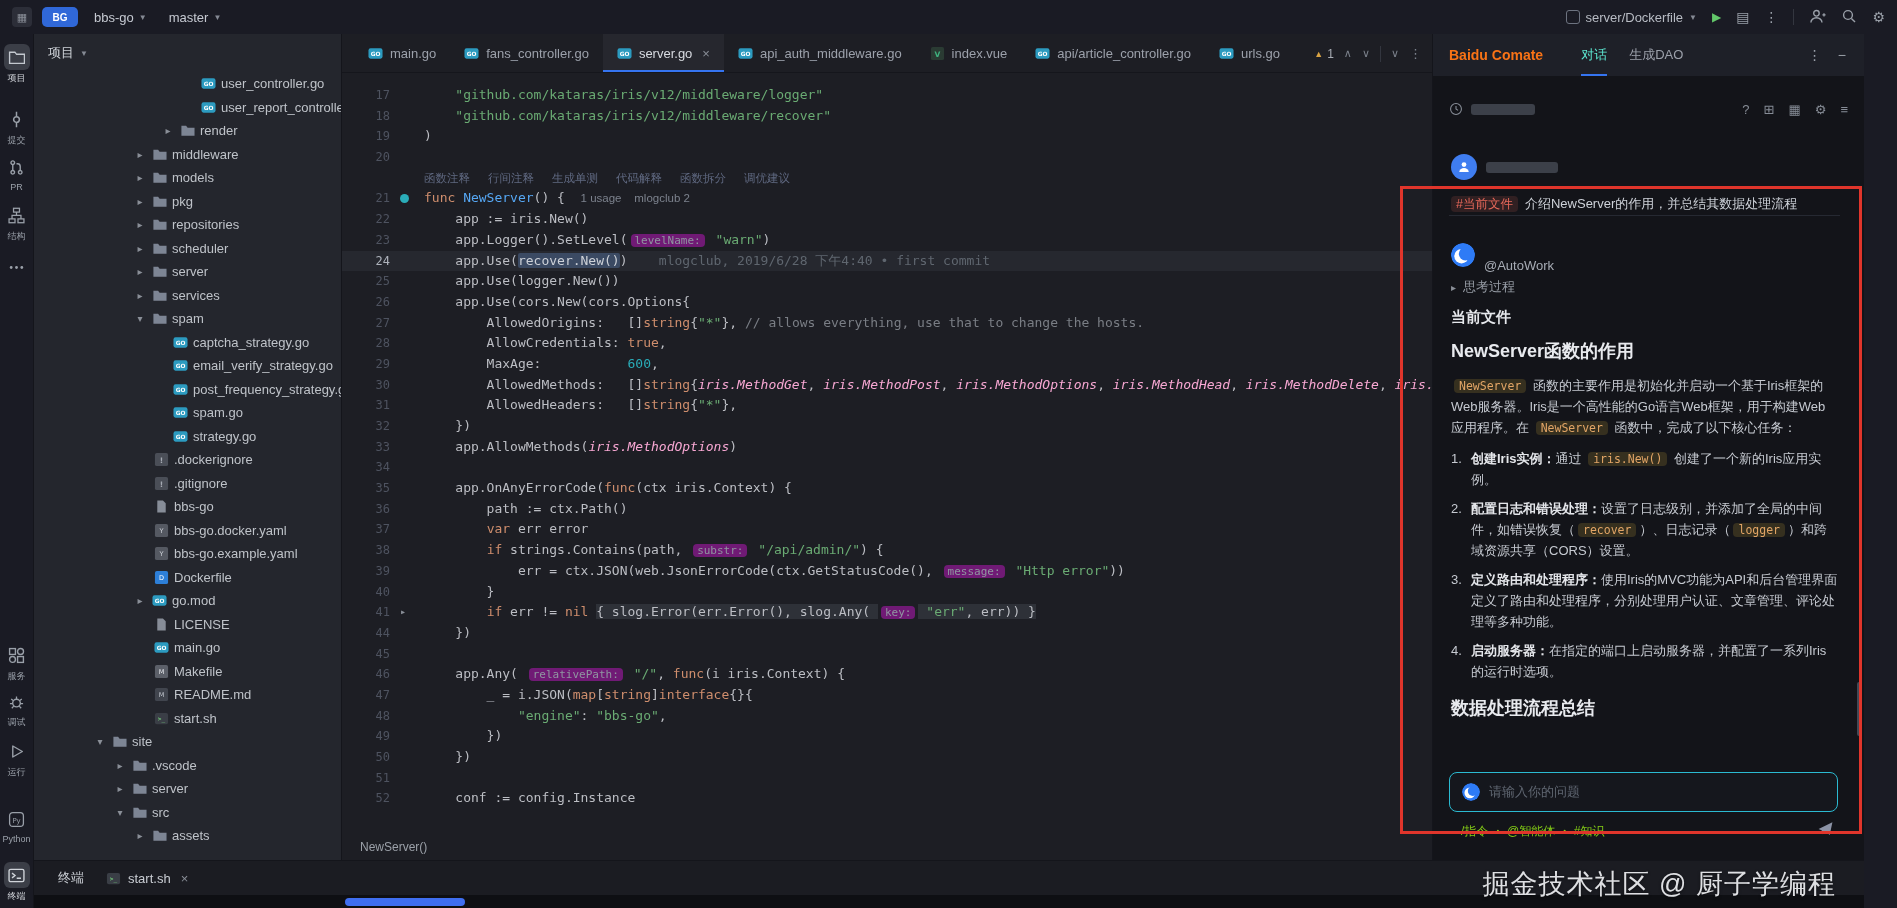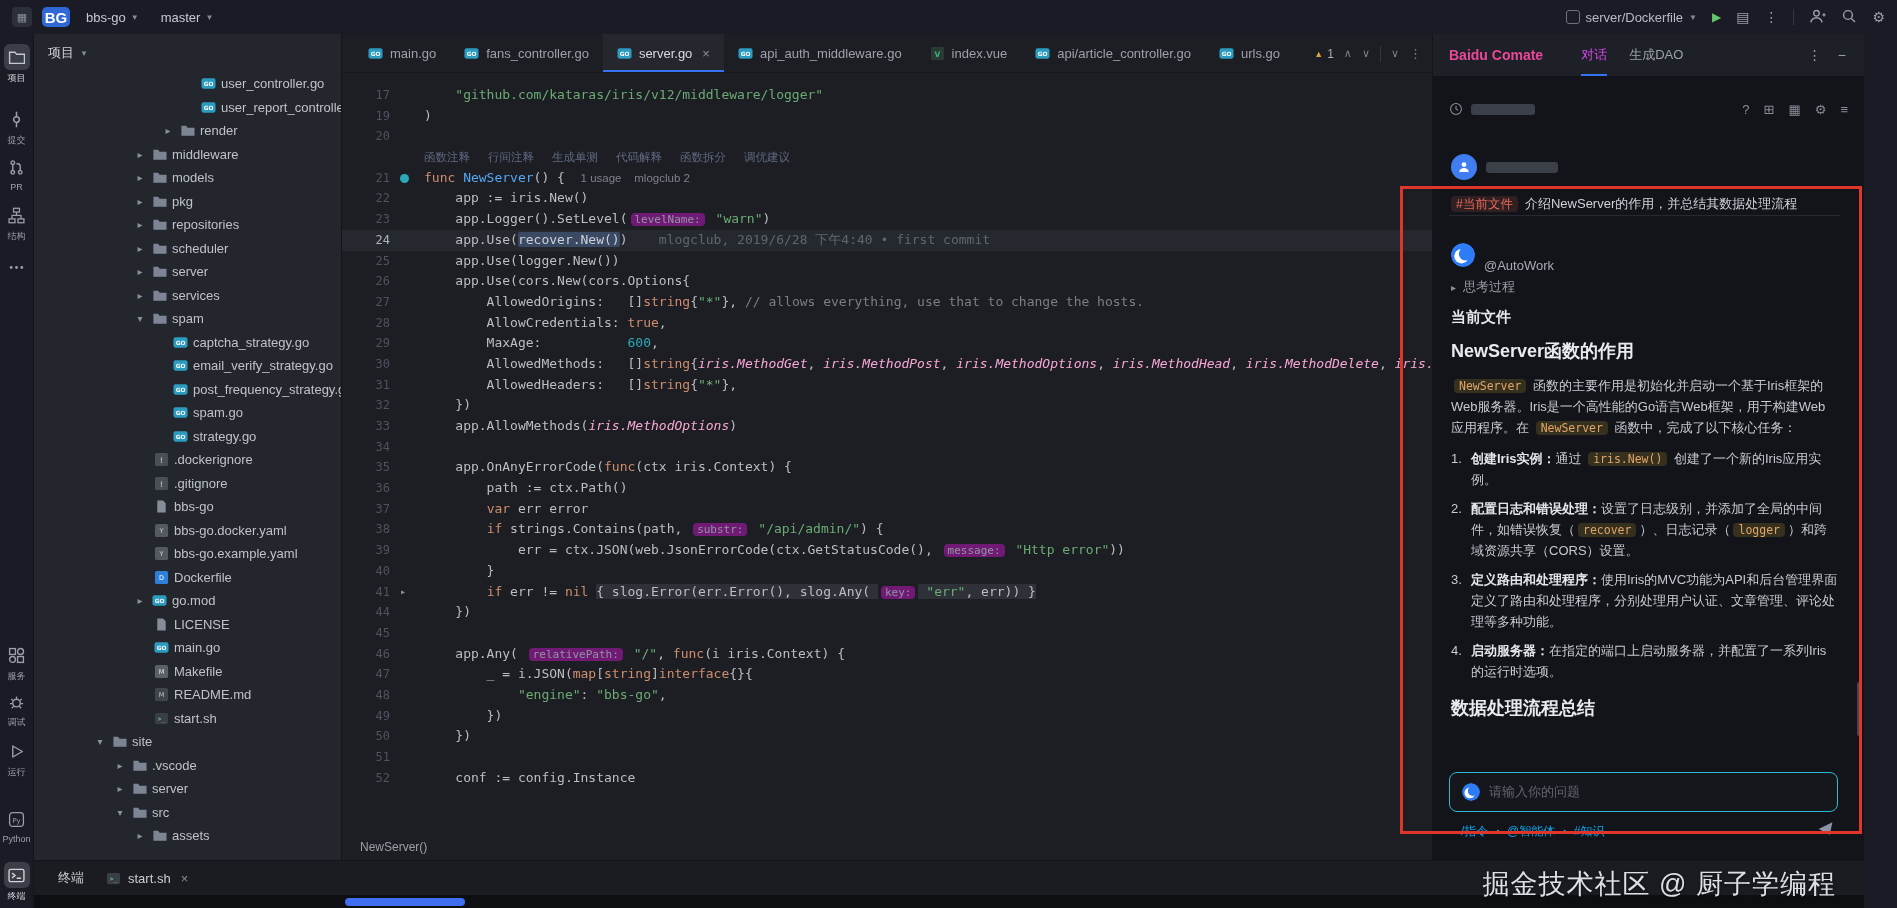--- a/index.html
+++ b/index.html
@@ -5,22 +5,22 @@
   * { margin:0; padding:0; box-sizing:border-box; }
   html,body { width:1897px; height:908px; overflow:hidden; background:#1a1b24;
     font-family:"Liberation Sans","DejaVu Sans",sans-serif; }
 
   
   #titlebar { position:absolute; left:0; top:0; width:1897px; height:34px; background:#1a1b24;
     display:flex; align-items:center; color:#c6cad2; font-size:13px; }
   .tb-left { display:flex; align-items:center; gap:10px; padding-left:12px; }
   .app-ic { width:20px; height:20px; border-radius:4px; background:#2c2e38; color:#8a8f98;
     display:flex; align-items:center; justify-content:center; font-size:11px; }
-  .badge-bg { width:28px; height:20px; border-radius:5px; background:#3068d8; color:#fff;
-    font-weight:bold; font-size:15px; display:flex; align-items:center; justify-content:center; }
+  .badge-bg { width:36px; height:20px; border-radius:5px; background:#3068d8; color:#fff;
+    font-weight:bold; font-size:10px; display:flex; align-items:center; justify-content:center; }
   .tb-item { display:flex; align-items:center; gap:5px; padding:3px 6px; border-radius:4px; cursor:default; }
   .chev { color:#858a94; font-size:8px; }
   .tb-right { position:absolute; right:0; top:0; height:34px; display:flex; align-items:center; gap:15px; padding-right:12px; }
   .runcfg { display:flex; align-items:center; gap:6px; color:#b8bcc4; }
   .cube { width:14px; height:14px; border-radius:3px; border:1px solid #6d7380; }
   .play { color:#63c76a; font-size:12px; }
   .tb-ic { color:#9aa0a9; font-size:14px; line-height:1; }
   .tb-sep { width:1px; height:16px; background:#33363f; }
 
   
@@ -67,24 +67,24 @@
   .tk-c{color:#7a7e85} .tk-p{color:#f9a8d4;font-style:italic} .tk-f{color:#56a8f5}
   .tk-h{background:#701a75;color:#9096a1;border-radius:4px;padding:0 4px;font-size:11px;margin:0 3px}
   .tk-b{color:#5f666f} .tk-v{color:#7c828d;font-size:11.5px;font-family:"Liberation Sans",sans-serif}
   .tk-hl{background:#3b4a63;border-radius:2px;color:#cdd1d8}
   .tk-fd{color:#bcbec4;background:#2e3138} .tk-sf{color:#6aab73;background:#2e3138}
   .breadcrumbs { position:absolute; left:0; bottom:0; right:0; height:26px; display:flex; align-items:center; padding-left:18px; font-size:12px; color:#9ba0a8; background:#1d1e24; }
 
   
   #comate { position:absolute; left:1432px; top:34px; width:432px; height:826px; background:#131419; border-left:1px solid #14151b; overflow:hidden; }
   .cm-header { position:absolute; left:0; top:0; right:0; height:42px; background:#1e2028; display:flex; align-items:center; padding:0 16px; }
-  .cm-title { font-size:14px; font-weight:bold; color:#ec4899; }
+  .cm-title { font-size:14px; font-weight:bold; color:#f97316; }
   .cm-tabs { display:flex; gap:22px; margin-left:38px; height:100%; align-items:stretch; }
   .cm-tab { display:flex; align-items:center; font-size:13px; color:#9ca1ab; }
-  .cm-tab.active { color:#d946ef; box-shadow:inset 0 -2px 0 #3574f0; }
+  .cm-tab.active { color:#5eead4; box-shadow:inset 0 -2px 0 #3574f0; }
   .cm-hd-right { position:absolute; right:18px; display:flex; gap:16px; color:#9aa0a9; font-size:14px; }
   .cm-toolbar { position:absolute; left:16px; right:16px; top:64px; height:22px; display:flex; align-items:center; }
   .blur-block { height:11px; border-radius:3px; background:#3c4049; }
   .cm-tool-icons { position:absolute; right:0; display:flex; gap:14px; color:#868c96; font-size:13px; }
   .chat-flow { position:absolute; left:0; right:8px; top:42px; bottom:96px; overflow:hidden; padding:76px 18px 0 18px; }
   .u-row { display:flex; align-items:center; gap:9px; height:30px; margin-bottom:12px; }
   .avatar { width:26px; height:26px; border-radius:50%; background:#3f7df0; display:flex; align-items:center; justify-content:center; }
   .u-msg { font-size:13px; color:#ced2d9; line-height:1.6; }
   .ctx-tag { color:#e8685a; background:rgba(232,104,90,.14); border-radius:4px; padding:1px 5px; margin-right:7px; font-size:12.5px; }
   .cm-div { border-top:1px solid #262932; margin:0 -2px 26px; }
@@ -98,21 +98,21 @@
   .cm-h3 { font-size:18px; font-weight:bold; color:#e8eaee; margin:14px 0 0; }
   .cm-p { font-size:13px; line-height:1.62; color:#c6cad1; margin-bottom:10px; }
   .chip-code { font-family:"DejaVu Sans Mono",monospace; font-size:11.5px; color:#e2a566; background:#36301f; border-radius:4px; padding:0 5px; margin:0 3px; }
   .cm-li { display:flex; margin-bottom:8px; }
   .li-num { flex:0 0 20px; font-size:13px; color:#c6cad1; line-height:1.62; }
   .li-body { flex:1; font-size:13px; line-height:1.62; color:#c6cad1; }
   .li-body b { color:#e4e6ea; }
   .cm-input { position:absolute; left:16px; right:26px; top:738px; height:40px; border:1px solid #2bbad1; border-radius:8px; background:#15171d; display:flex; align-items:center; gap:9px; padding:0 12px; }
   .input-logo { width:18px; height:18px; border-radius:50%; overflow:hidden; flex:0 0 18px; }
   .input-ph { font-size:13px; color:#5f6671; }
-  .cm-hints { position:absolute; left:28px; right:26px; top:786px; height:22px; display:flex; align-items:center; font-size:12px; color:#0ea5e9; }
+  .cm-hints { position:absolute; left:28px; right:26px; top:786px; height:22px; display:flex; align-items:center; font-size:12px; color:#84cc16; }
   .send-btn { position:absolute; right:4px; top:0; }
   .chat-scroll { position:absolute; right:3px; top:648px; width:4px; height:54px; border-radius:2px; background:#434854; }
 
   
   #bottombar { position:absolute; left:34px; top:860px; width:1830px; height:48px; background:#1b1c22; border-top:1px solid #14151b; }
   .term-row { position:absolute; left:0; top:0; right:0; height:34px; display:flex; align-items:center; gap:22px; padding-left:24px; }
   .term-title { font-size:13px; color:#c9cdd3; }
   .term-tab { display:flex; align-items:center; gap:7px; font-size:13px; color:#c9cdd3; }
   .sliver { position:absolute; left:0; right:0; bottom:0; height:13px; background:#0e0f13; }
   .blue-bar { position:absolute; left:311px; top:3px; width:120px; height:8px; border-radius:4px; background:#3f6ef0; }
@@ -682,20 +682,21 @@
       <span class="warn-num">1</span>
       <span class="tc-ic">∧</span>
       <span class="tc-ic">∨</span>
       <span class="tb-sep"></span>
       <span class="tc-ic">∨</span>
       <span class="tc-ic" style="font-size:13px;">⋮</span>
     </div>
   </div>
   <div class="code-wrap" id="code">
       <div class="cl-row"><span class="gut"><span class="num">17</span></span><span class="ctext"><span class="tk-d">    </span><span class="tk-s">"github.com/kataras/iris/v12/middleware/logger"</span></span></div>
+      <div class="cl-row"><span class="gut"><span class="num">18</span></span><span class="ctext"><span class="tk-d">    </span><span class="tk-s">"github.com/kataras/iris/v12/middleware/recover"</span></span></div>
       <div class="cl-row"><span class="gut"><span class="num">19</span></span><span class="ctext"><span class="tk-d">)</span></span></div>
       <div class="cl-row"><span class="gut"><span class="num">20</span></span><span class="ctext"></span></div>
       <div class="cl-row"><span class="gut"></span><span class="ctext lens-area"><span class="lens-item">函数注释</span><span class="lens-item">行间注释</span><span class="lens-item">生成单测</span><span class="lens-item">代码解释</span><span class="lens-item">函数拆分</span><span class="lens-item">调优建议</span></span></div>
       <div class="cl-row"><span class="gut"><span class="num">21</span><span class="gdot"></span></span><span class="ctext"><span class="tk-k">func </span><span class="tk-f">NewServer</span><span class="tk-d">() {  </span><span class="tk-v">1 usage    mlogclub 2</span></span></div>
       <div class="cl-row"><span class="gut"><span class="num">22</span></span><span class="ctext"><span class="tk-d">    app := iris.New()</span></span></div>
       <div class="cl-row"><span class="gut"><span class="num">23</span></span><span class="ctext"><span class="tk-d">    app.Logger().SetLevel(</span><span class="tk-h">levelName:</span><span class="tk-d"> </span><span class="tk-s">"warn"</span><span class="tk-d">)</span></span></div>
       <div class="cl-row cur"><span class="gut"><span class="num">24</span></span><span class="ctext"><span class="tk-d">    app.Use(</span><span class="tk-hl">recover.New()</span><span class="tk-d">)</span><span class="tk-b">    mlogclub, 2019/6/28 下午4:40 • first commit</span></span></div>
       <div class="cl-row"><span class="gut"><span class="num">25</span></span><span class="ctext"><span class="tk-d">    app.Use(logger.New())</span></span></div>
       <div class="cl-row"><span class="gut"><span class="num">26</span></span><span class="ctext"><span class="tk-d">    app.Use(cors.New(cors.Options{</span></span></div>
       <div class="cl-row"><span class="gut"><span class="num">27</span></span><span class="ctext"><span class="tk-d">        AllowedOrigins:   []</span><span class="tk-k">string</span><span class="tk-d">{</span><span class="tk-s">"*"</span><span class="tk-d">}, </span><span class="tk-c">// allows everything, use that to change the hosts.</span></span></div>

